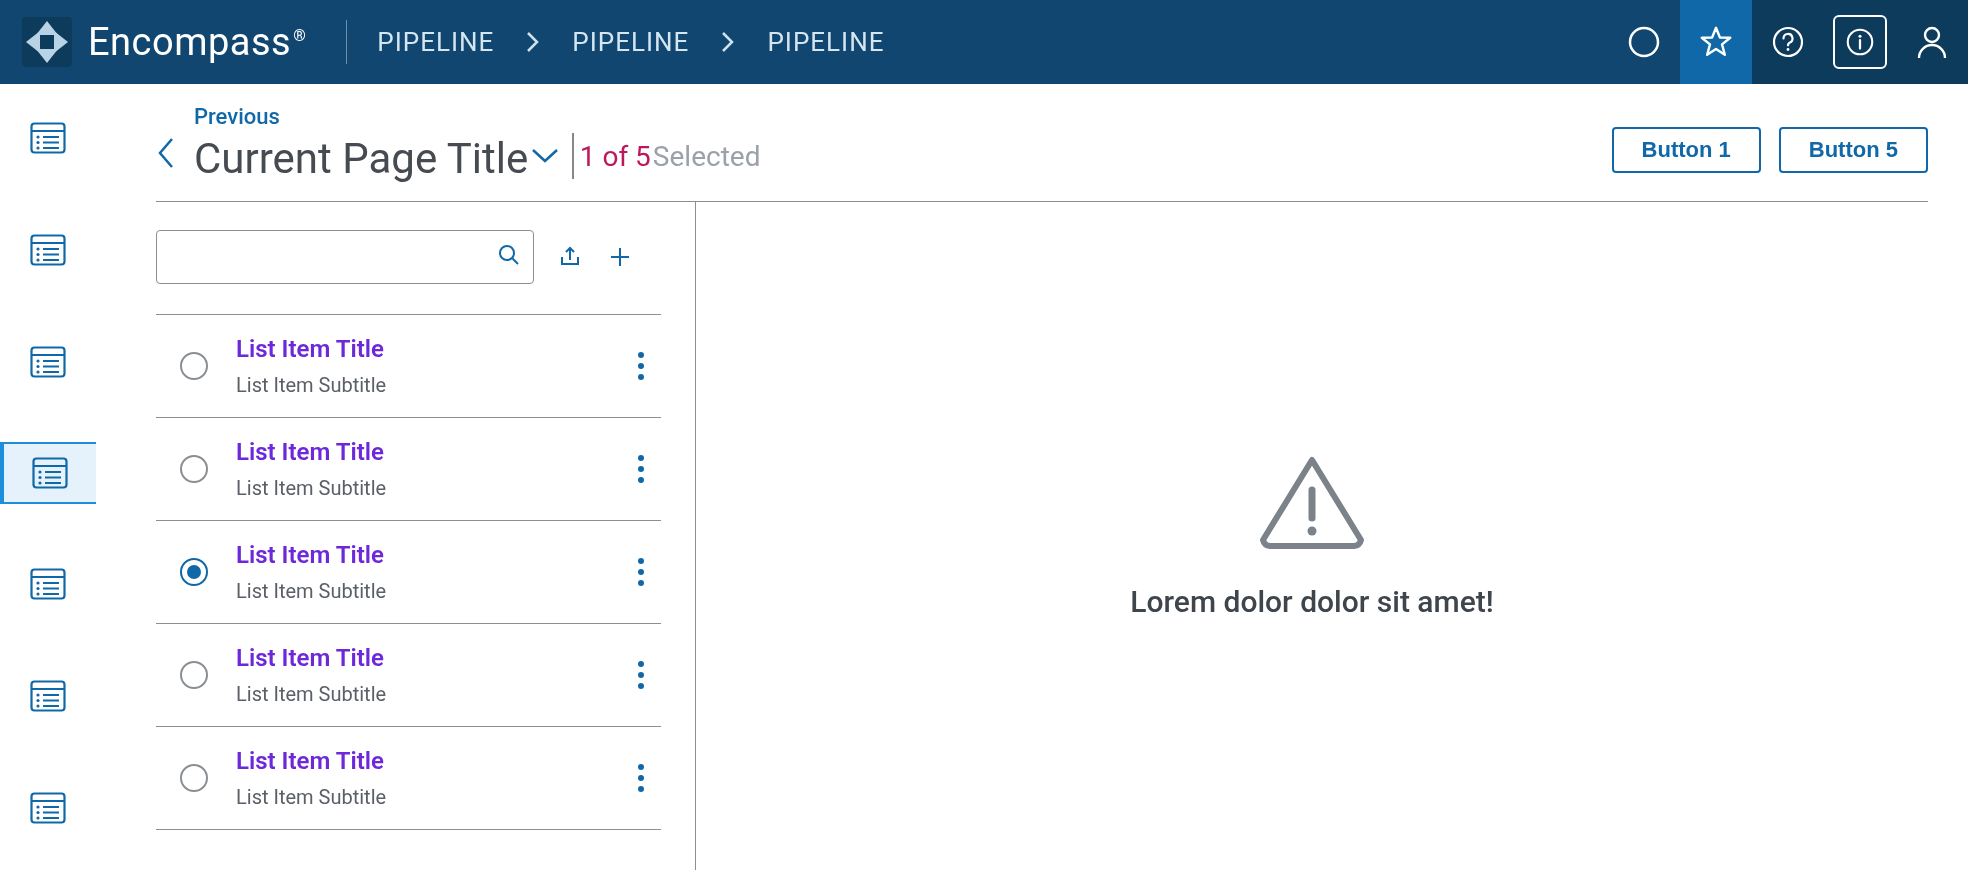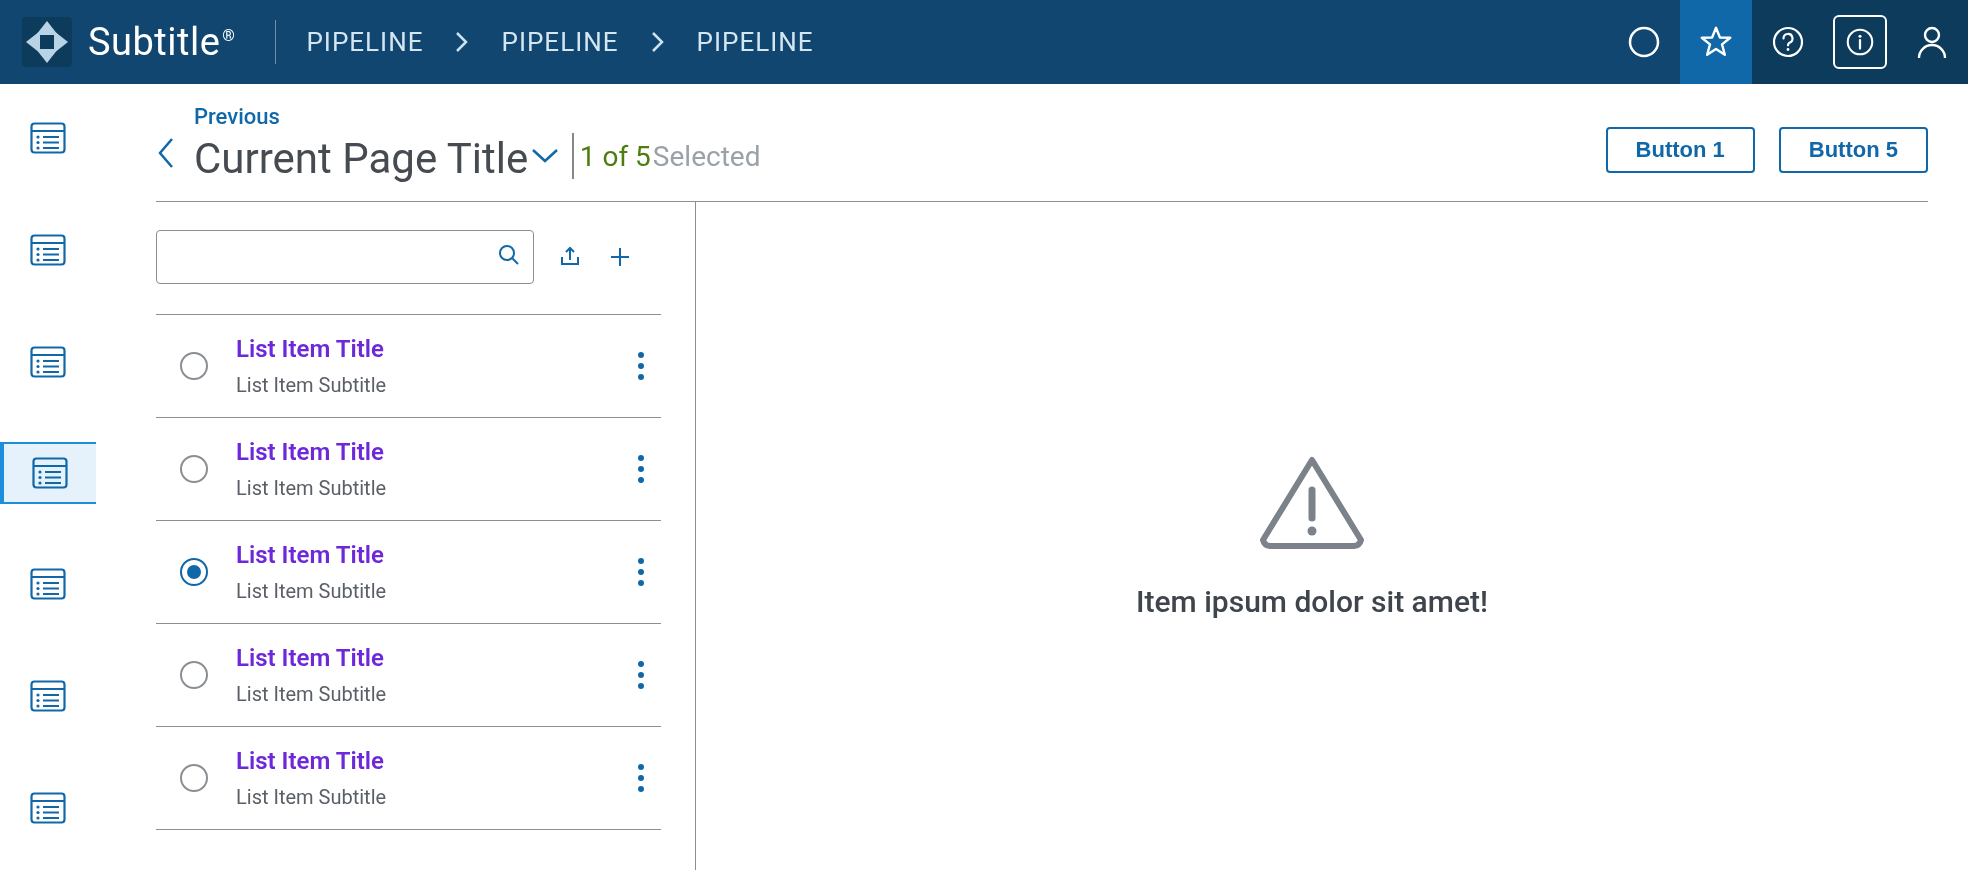--- a/index.html
+++ b/index.html
@@ -148,31 +148,31 @@
   }
   .chevron-down { color: #1068a9; }
   .title-divider {
     width: 1.5px;
     height: 46px;
     background: #888;
     margin: 0 4px 4px 10px;
   }
   .count-text {
     font-size: 28px;
-    color: #4d7c0f;
+    color: #be185d;
     padding-bottom: 4px;
   }
   .selected-text {
     font-size: 28px;
     color: #9aa1a8;
     padding-bottom: 4px;
   }
   .action-buttons {
     display:flex;
-    gap: 24px;
+    gap: 18px;
     padding-bottom: 10px;
   }
   .outline-btn {
     border: 2px solid #1068a9;
     color: #1068a9;
     background: #fff;
     border-radius: 4px;
     font-size: 22px;
     font-weight: 600;
     padding: 8px 28px;
@@ -263,21 +263,21 @@
     <span class="brand-logo">
       <svg viewBox="0 0 50 50" width="50" height="50">
         <rect x="0" y="0" width="50" height="50" rx="4" fill="#0d3b5c"></rect>
         <polygon points="25,4 14,18 36,18" fill="#b9d3e6"></polygon>
         <polygon points="25,46 14,32 36,32" fill="#b9d3e6"></polygon>
         <polygon points="4,25 18,14 18,36" fill="#b9d3e6"></polygon>
         <polygon points="46,25 32,14 32,36" fill="#b9d3e6"></polygon>
       </svg>
     </span>
     <span class="brand-name">
-      <span>Subtitle</span><span class="brand-reg">®</span>
+      <span>Encompass</span><span class="brand-reg">®</span>
     </span>
   </div>
   <div class="header-divider"></div>
   <div class="breadcrumb">
     <span class="breadcrumb-item">PIPELINE</span>
     <span class="breadcrumb-sep">
       <svg width="14" height="22" viewBox="0 0 14 22">
           <polyline points="2,2 11,11 2,20" fill="none" stroke="#cfe2f0" stroke-width="2.5"></polyline>
         </svg>
     </span>
@@ -546,16 +546,16 @@
     </div>
 
     <div class="right-pane">
       <span class="alert-icon">
         <svg width="110" height="96" viewBox="0 0 110 96">
           <path d="M55 6 L104 86 A8 8 0 0 1 97 92 L13 92 A8 8 0 0 1 6 86 Z" fill="none" stroke="#7c828a" stroke-width="6" stroke-linejoin="round"></path>
           <line x1="55" y1="36" x2="55" y2="64" stroke="#7c828a" stroke-width="7" stroke-linecap="round"></line>
           <circle cx="55" cy="77" r="4.5" fill="#7c828a"></circle>
         </svg>
       </span>
-      <div class="alert-text">Item ipsum dolor sit amet!</div>
+      <div class="alert-text">Lorem dolor dolor sit amet!</div>
     </div>
   </div>
 </div>
 
 </body></html>

